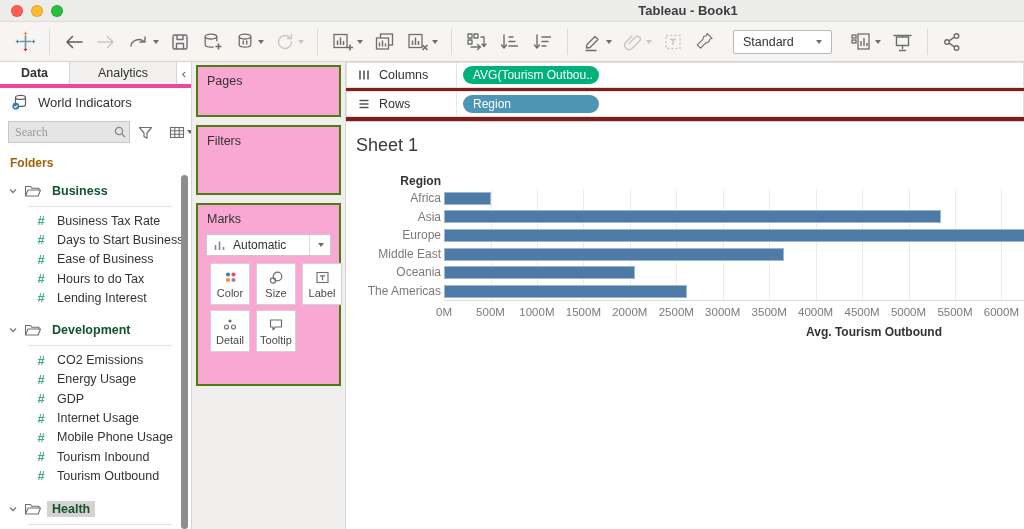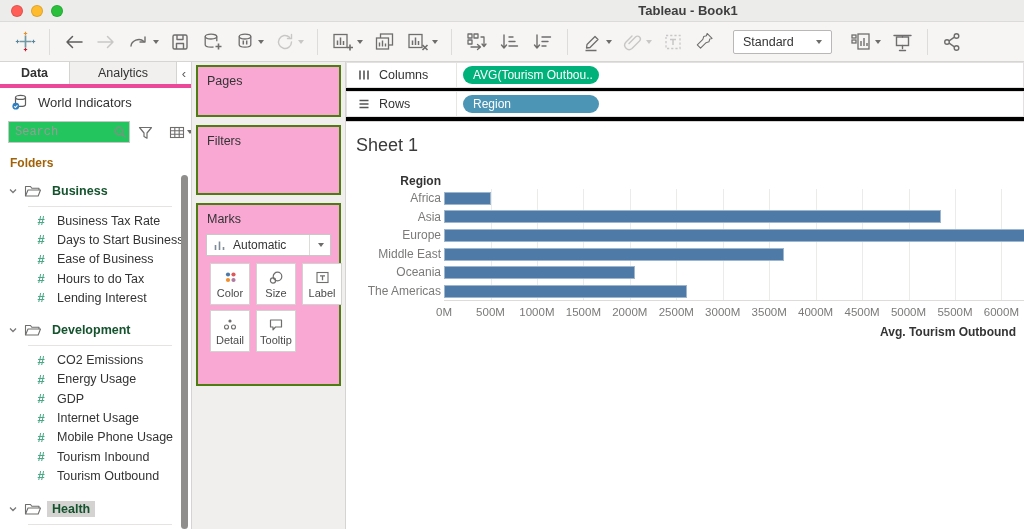--- a/index.html
+++ b/index.html
@@ -27,21 +27,21 @@
 
   
   .datapane{width:192px;background:#fff;border-right:1px solid #d5d4d3;position:relative;flex:none;overflow:hidden}
   .tabs{display:flex;height:26px;border-bottom:4px solid #ec4899}
   .tab{display:flex;align-items:center;justify-content:center;font-size:12.5px;color:#333}
   .tab-data{width:70px;background:#fff;font-weight:bold;border-right:1px solid #d5d4d3}
   .tab-analytics{width:107px;background:#f1f0ef;border-right:1px solid #d5d4d3}
   .collapse-btn{flex:1;display:flex;align-items:center;justify-content:center;color:#5a5a5a;font-size:13px}
   .datasource{height:28px;display:flex;align-items:center;gap:9px;padding:0 11px;font-size:13px;color:#333}
   .searchrow{display:flex;align-items:center;padding:5px 6px 6px 8px;gap:5px}
-  .searchbox{width:122px;height:22px;border:1px solid #c8c7c6;background:#22c55e;font-size:12px;color:#444;padding:0 20px 0 6px;outline:none;font-family:Liberation Mono, monospace}
+  .searchbox{width:122px;height:22px;border:1px solid #c8c7c6;background:#e5e5e5;font-size:12px;color:#444;padding:0 20px 0 6px;outline:none;font-family:Liberation Serif, serif}
   .searchbox::placeholder{color:#9b9a99}
   .search-mag{margin-left:-22px;margin-right:6px}
   .srsep{width:1px;height:18px;background:#dddcdb;margin:0 3px}
   .folders-label{font-weight:bold;font-size:12px;color:#a16207;padding:7px 0 0 10px}
   .tree{position:relative;font-size:12.5px;color:#333;padding-top:10px}
   .folder-block{margin-bottom:12px}
   .folder-header{display:flex;align-items:center;height:22px;padding-left:8px;gap:6px}
   .folder-name{font-weight:bold;color:#14532d;padding:1px 5px}
   .folder-name.selected{background:#d4d3d2}
   .tree-divider{height:1px;background:#e5e4e3;margin:4px 0 4px 28px;width:144px}
@@ -55,36 +55,36 @@
   .card-label{font-size:12.5px;color:#333;padding:7px 9px 0 9px}
   .card-pages{height:52px;margin-bottom:8px}
   .card-filters{height:70px;margin-bottom:8px}
   .card-marks{height:183px}
   .mark-type{margin:8px 8px 0 8px;border:1px solid #c9c8c7;height:22px;display:flex;align-items:center;padding:0 6px;gap:7px;font-size:12px;color:#333;background:#fff}
   .mark-type .caret-cell{margin-left:auto;border-left:1px solid #dddcdb;align-self:stretch;display:flex;align-items:center;padding-left:6px}
   .mark-btns{display:grid;grid-template-columns:repeat(3,40px);gap:5px 6px;padding:7px 12px}
   .mark-btn{border:1px solid #d3d2d1;height:42px;display:flex;flex-direction:column;align-items:center;justify-content:center;gap:2px;font-size:11px;color:#4a4a4a;background:#fff}
 
   
-  .worksheet{flex:1;display:flex;flex-direction:column;background:#000000;border-left:1px solid #d5d4d3;min-width:0}
+  .worksheet{flex:1;display:flex;flex-direction:column;background:#7f1d1d;border-left:1px solid #d5d4d3;min-width:0}
   .shelfrow{height:26px;background:#fff;border:1px solid #e2e1e0;display:flex;align-items:center}
   .shelfrow.first{margin-bottom:3px}
   .shelf-label{width:110px;display:flex;align-items:center;gap:8px;padding-left:10px;font-size:12.5px;color:#333;border-right:1px solid #e7e6e5;height:100%;flex:none}
   .pill{height:18px;border-radius:9px;color:#fff;font-size:12px;display:flex;align-items:center;padding:0 10px;width:136px;margin-left:6px;white-space:nowrap;overflow:hidden}
   .sheetarea{flex:1;background:#fff;border-top:1px solid #d5d4d3;position:relative;overflow:hidden;margin-top:4px}
   .sheet-title{position:absolute;left:10px;top:13px;font-size:18px;color:#3b3b3b}
   .chart-rowheader{position:absolute;left:0;top:52px;width:95px;text-align:right;font-size:12px;font-weight:bold;color:#333}
   .chart-labels{position:absolute;left:0;top:67px;width:95px}
   .row-label{height:18.6px;text-align:right;font-size:12px;color:#7b7a79;line-height:18.6px;white-space:nowrap}
   .plot{position:absolute;left:98px;top:67px;width:581px;height:112px;border-bottom:1px solid #dddcdb}
   .gridline{position:absolute;top:0;bottom:0;width:1px;background:#ebebea}
   .bar{position:absolute;height:13px;border:1px solid rgba(255,255,255,.45)}
   .axis{position:absolute;left:98px;top:184px;width:581px;height:14px}
   .tick{position:absolute;transform:translateX(-50%);font-size:11.5px;color:#7b7a79;white-space:nowrap}
-  .axis-title{position:absolute;left:460px;top:203px;width:210px;text-align:right;font-size:12px;font-weight:bold;color:#333}
+  .axis-title{position:absolute;left:460px;top:203px;width:210px;text-align:left;font-size:12px;font-weight:bold;color:#333}
 </style>
 </head>
 <body>
 
 <div class="window">
 
   <div class="titlebar">
     <div class="lights">
       <span class="light" style="background:#ff5e56"></span>
       <span class="light" style="background:#febb2e"></span>

